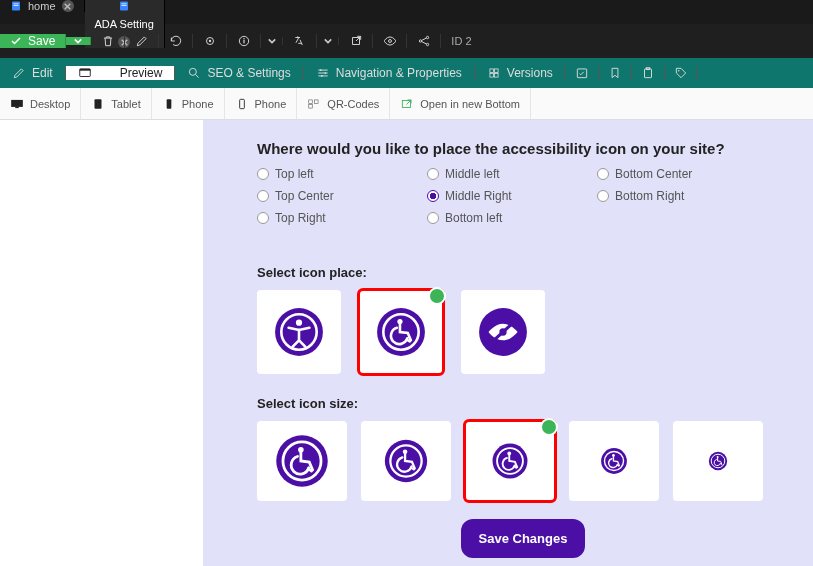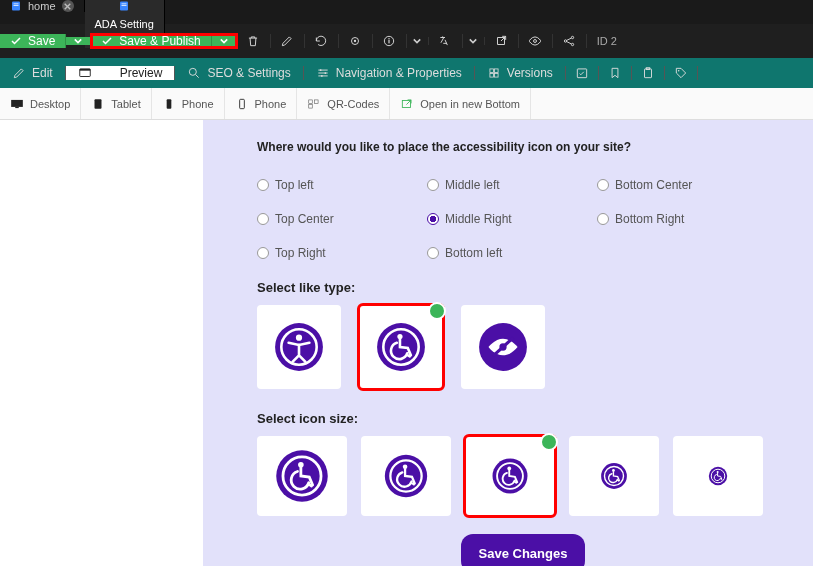--- a/index.html
+++ b/index.html
@@ -27,22 +27,22 @@
   .sectab svg { width: 14px; height: 14px; }
 
   
   .devbar { height: 32px; background: #fafafa; border-bottom: 1px solid #ddd; display: flex; align-items: stretch; }
   .devbtn { display: flex; align-items: center; gap: 6px; padding: 0 10px; font-size: 11px; color: #555; border-right: 1px solid #e5e5e5; }
   .devbtn svg { width: 14px; height: 12px; }
 
   
   .stage { display: flex; justify-content: flex-end; height: calc(566px - 24px - 34px - 30px - 28px); }
   .panel { width: 610px; background: #e2e1fa; padding: 20px 24px 20px 54px; color: #222; overflow: hidden; }
-  .q-title { font-size: 12px; font-weight: bold; margin-bottom: 24px; }
-  .radio-grid { display: grid; grid-template-columns: 170px 170px 170px; row-gap: 20px; margin-bottom: 20px; }
+  .q-title { font-size: 15px; font-weight: bold; margin-bottom: 10px; }
+  .radio-grid { display: grid; grid-template-columns: 170px 170px 170px; row-gap: 8px; margin-bottom: 40px; }
   .radio-opt { display: flex; align-items: center; gap: 6px; font-size: 12px; color: #555; }
   .radio-dot { width: 12px; height: 12px; border: 1px solid #999; border-radius: 50%; background: #fff; }
   .radio-opt.selected .radio-dot { border: 1px solid #4b0fa6; background: radial-gradient(circle, #4b0fa6 0 45%, #fff 50% 100%); }
   .section-label { font-size: 13px; font-weight: bold; margin-bottom: 10px; }
   .icon-row { display: flex; gap: 18px; margin-bottom: 22px; }
   .icon-card { width: 84px; height: 84px; background: #fff; border-radius: 4px; display: flex; align-items: center; justify-content: center; position: relative; }
   .icon-card.selected::after { content: ""; position: absolute; top: -3px; right: -3px; width: 14px; height: 14px; background: #3cb559; border: 2px solid #fff; border-radius: 50%; }
   .icon-card.redbox { outline: 3px solid #ff0000; outline-offset: -1px; }
   .size-row { display: flex; gap: 14px; margin-bottom: 18px; }
   .size-card { width: 90px; height: 80px; background: #fff; border-radius: 4px; display: flex; align-items: center; justify-content: center; position: relative; }
@@ -89,33 +89,20 @@
     <svg width="12" height="12" viewBox="0 0 24 24">
         <path d="M4 12l5 5L20 6" stroke="#fff" stroke-width="3" fill="none"></path>
       </svg>
     <span>Save</span>
   </div>
   <div class="btn-green drop">
       <svg width="8" height="8" viewBox="0 0 10 10">
         <path d="M1 3l4 4 4-4" stroke="#fff" stroke-width="2" fill="none"></path>
       </svg>
     </div>
-  <div style="display:flex" class="highlight-red">
-    <div class="btn-green">
-      <svg width="12" height="12" viewBox="0 0 24 24">
-          <path d="M4 12l5 5L20 6" stroke="#fff" stroke-width="3" fill="none"></path>
-        </svg>
-      <span>Save &amp; Publish</span>
-    </div>
-    <div class="btn-green drop">
-        <svg width="8" height="8" viewBox="0 0 10 10">
-          <path d="M1 3l4 4 4-4" stroke="#fff" stroke-width="2" fill="none"></path>
-        </svg>
-      </div>
-  </div>
   <div class="tool-icon">
       <svg width="14" height="14" viewBox="0 0 24 24">
         <path d="M5 7h14M9 7V5h6v2M7 7l1 13h8l1-13" stroke="#ddd" stroke-width="1.6" fill="none"></path>
       </svg>
     </div>
   <div class="tool-icon">
       <svg width="14" height="14" viewBox="0 0 24 24">
         <path d="M4 20l4-1 11-11-3-3L5 16l-1 4z" stroke="#ddd" stroke-width="1.6" fill="none"></path>
       </svg>
     </div>
@@ -313,21 +300,21 @@
       <div class="radio-opt">
           <span class="radio-dot"></span>
           <span>Top Right</span>
         </div>
       <div class="radio-opt">
           <span class="radio-dot"></span>
           <span>Bottom left</span>
         </div>
     </div>
 
-    <div class="section-label">Select like type:</div>
+    <div class="section-label">Select icon place:</div>
     <div class="icon-row">
       <div class="icon-card">
         <svg width="52" height="52" viewBox="0 0 100 100">
             <circle cx="50" cy="50" r="46" fill="#4b0fa6"></circle>
             <circle cx="50" cy="50" r="34" fill="none" stroke="#fff" stroke-width="5"></circle>
             <circle cx="50" cy="32" r="6" fill="#fff"></circle>
             <path d="M30 42l20 4 20-4M50 46v20m-12 12l12-12 12 12" stroke="#fff" stroke-width="5" fill="none" stroke-linecap="round"></path>
           </svg>
       </div>
       <div class="icon-card selected redbox">

